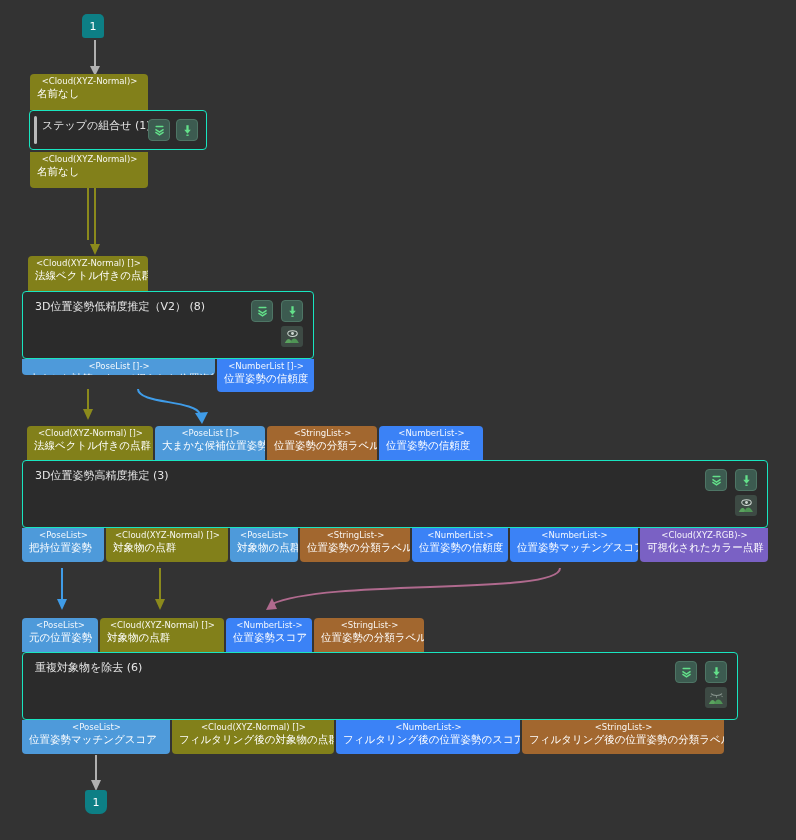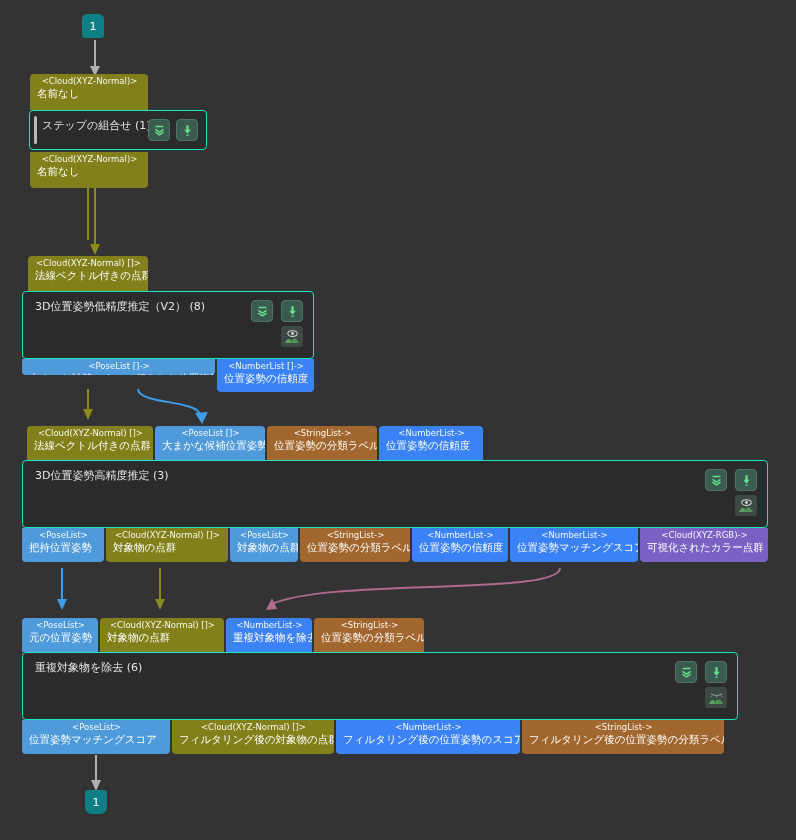--- a/index.html
+++ b/index.html
@@ -262,21 +262,21 @@
   <div class="chip c-pose" style="left:22px;top:618px;width:76px;height:34px;">
     <span class="ty">&lt;PoseList&gt;</span>
     <span class="nm">元の位置姿勢</span>
   </div>
   <div class="chip c-cloudnrm" style="left:100px;top:618px;width:124px;height:34px;">
     <span class="ty">&lt;Cloud(XYZ-Normal) []&gt;</span>
     <span class="nm">対象物の点群</span>
   </div>
   <div class="chip c-number" style="left:226px;top:618px;width:86px;height:34px;">
     <span class="ty">&lt;NumberList-&gt;</span>
-    <span class="nm">重複対象物を除去</span>
+    <span class="nm">位置姿勢スコア</span>
   </div>
   <div class="chip c-string" style="left:314px;top:618px;width:110px;height:34px;">
     <span class="ty">&lt;StringList-&gt;</span>
     <span class="nm">位置姿勢の分類ラベル</span>
   </div>
 
   <div class="step" style="left:22px;top:652px;width:716px;height:68px;">
     <div class="title">重複対象物を除去 (6)</div>
     <div class="ibtn" style="right:40px;top:8px;">
       <svg class="ic" width="13" height="13" viewBox="0 0 16 16">

